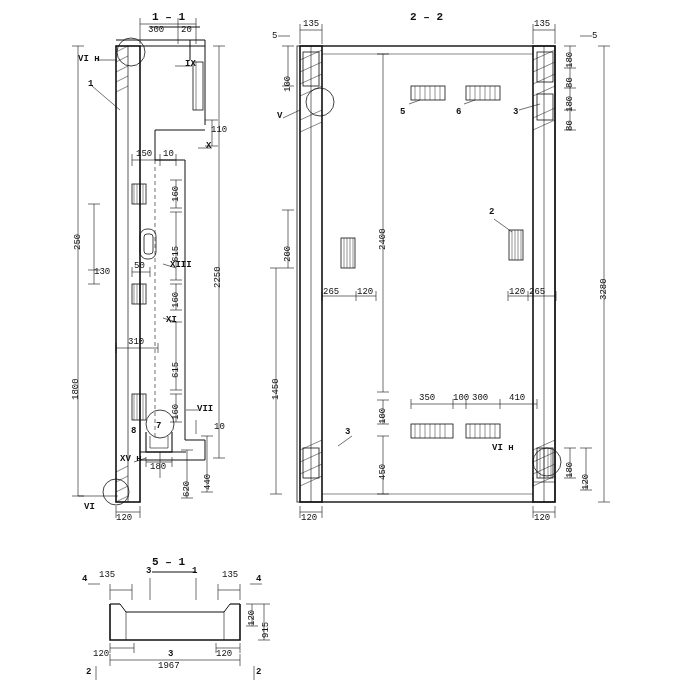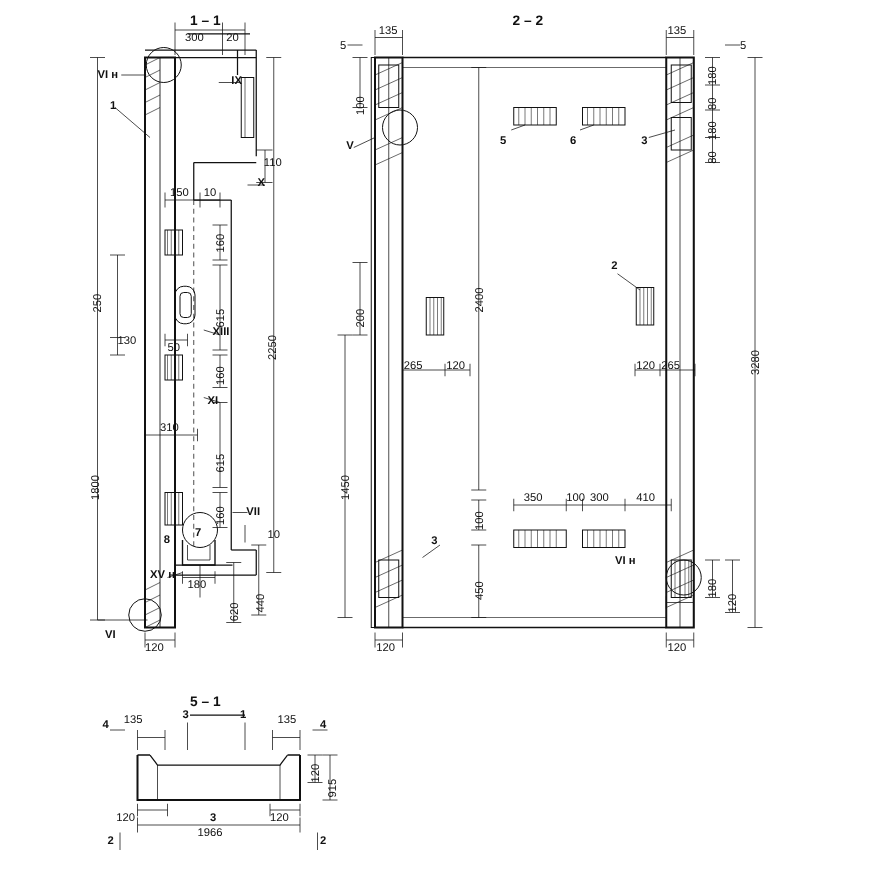--- a/index.html
+++ b/index.html
@@ -1,17 +1,17 @@
 <!DOCTYPE html>
 <html><head>
 <meta charset="utf-8">
 <style>
   html,body{margin:0;padding:0;background:#fff;}
   body{width:700px;height:700px;position:relative;font-family:"Liberation Sans",sans-serif;overflow:hidden;}
-  .sheet{position:absolute;left:0;top:0;width:700px;height:624px;}
+  .sheet{position:absolute;left:0;top:0;width:700px;height:624px;font-family:Liberation Mono, monospace;}
   .lbl{position:absolute;font-size:9px;color:#111;white-space:nowrap;line-height:1;}
   .lbl.b{font-weight:bold;}
   .lbl.t{font-size:11px;font-weight:bold;}
   .rot{transform:rotate(-90deg);transform-origin:left top;}
   svg{position:absolute;left:0;top:0;}
 </style>
 </head>
 <body>
 
 <div class="sheet">
@@ -414,21 +414,21 @@
 <div class="lbl b" style="left:156px;top:422px;">7</div>
 
 <div class="lbl rot" style="left:74px;top:250px;">250</div>
 <div class="lbl" style="left:94px;top:268px;">130</div>
 <div class="lbl rot" style="left:72px;top:400px;">1800</div>
 
 <div class="lbl" style="left:136px;top:150px;">150</div>
 <div class="lbl" style="left:163px;top:150px;">10</div>
 <div class="lbl rot" style="left:172px;top:202px;">160</div>
 <div class="lbl rot" style="left:172px;top:262px;">615</div>
-<div class="lbl" style="left:134px;top:262px;margin-top:12px;">50</div>
+<div class="lbl" style="left:134px;top:262px;">50</div>
 <div class="lbl rot" style="left:172px;top:308px;">160</div>
 <div class="lbl rot" style="left:172px;top:378px;">615</div>
 <div class="lbl" style="left:128px;top:338px;">310</div>
 <div class="lbl rot" style="left:172px;top:420px;">160</div>
 <div class="lbl" style="left:150px;top:463px;">180</div>
 <div class="lbl rot" style="left:183px;top:497px;">620</div>
 <div class="lbl" style="left:116px;top:514px;">120</div>
 <div class="lbl" style="left:214px;top:423px;">10</div>
 <div class="lbl rot" style="left:204px;top:490px;">440</div>
 <div class="lbl rot" style="left:214px;top:288px;">2250</div>
@@ -477,17 +477,17 @@
 <div class="lbl b" style="left:146px;top:567px;">3</div>
 <div class="lbl b" style="left:192px;top:567px;">1</div>
 <div class="lbl" style="left:222px;top:571px;">135</div>
 <div class="lbl b" style="left:256px;top:575px;">4</div>
 
 <div class="lbl" style="left:93px;top:650px;">120</div>
 <div class="lbl" style="left:216px;top:650px;">120</div>
 <div class="lbl rot" style="left:262px;top:638px;">915</div>
 <div class="lbl rot" style="left:248px;top:626px;">120</div>
 <div class="lbl b" style="left:168px;top:650px;">3</div>
-<div class="lbl" style="left:158px;top:662px;">1966</div>
+<div class="lbl" style="left:158px;top:662px;">1967</div>
 <div class="lbl b" style="left:86px;top:668px;">2</div>
 <div class="lbl b" style="left:256px;top:668px;">2</div>
 
 </div>
 
 </body></html>

